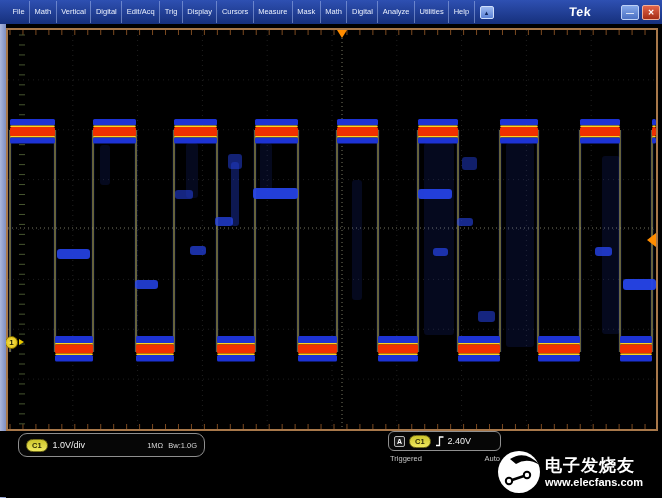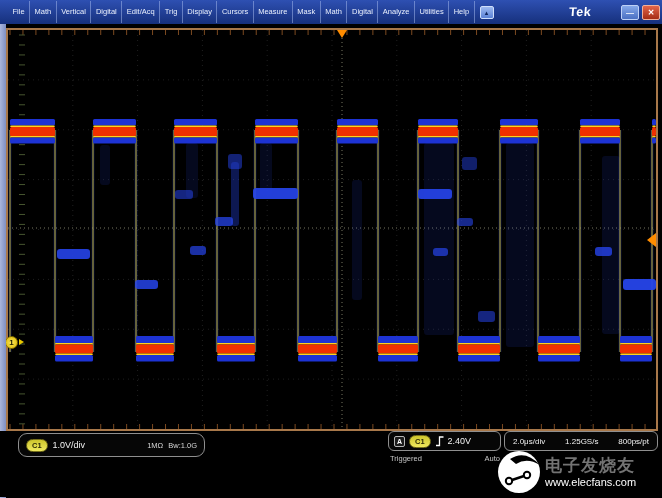--- a/index.html
+++ b/index.html
@@ -46,22 +46,22 @@
   .ro-sub{color:#d8d8d8;font-size:7.5px;white-space:nowrap;text-align:center;}
   .ro-spacer{flex:1;}
   .a-badge{width:11px;height:11px;border:1px solid #b5b5b5;border-radius:2px;background:#1c1c1c;
     color:#fff;font-size:7px;font-weight:bold;text-align:center;line-height:10px;}
   .sub-row{position:absolute;display:flex;justify-content:space-between;color:#c6c6c6;font-size:7.5px;}
   .trig-sub{left:390px;top:23px;width:110px;gap:6px;}
 
   
   .watermark{position:absolute;left:497px;top:15px;width:163px;height:52px;display:flex;align-items:center;z-index:10;}
   .wm-text{margin-left:4px;display:flex;flex-direction:column;}
-  .wm-cn{color:#737373;font-size:17px;font-weight:bold;letter-spacing:1px;text-shadow:1px 1px 2px #000;line-height:20px;}
-  .wm-url{color:#fff;font-size:11px;font-weight:normal;text-shadow:1px 1px 2px #000;line-height:13px;}
+  .wm-cn{color:#ffffff;font-size:17px;font-weight:bold;letter-spacing:1px;text-shadow:1px 1px 2px #000;line-height:20px;}
+  .wm-url{color:#fff;font-size:11px;font-weight:bold;text-shadow:1px 1px 2px #000;line-height:13px;}
 </style>
 </head>
 <body>
 
 <div class="window">
 
   <div class="menubar">
     <div style="display:flex;">
         <span class="menu-item">File</span>
         <span class="menu-item">Math</span>
@@ -421,25 +421,20 @@
       <svg width="9" height="12" viewBox="0 0 9 12">
         <path d="M1 10.5 H4.5 V2 H8.5" stroke="#ffffff" stroke-width="1.3" fill="none"></path>
       </svg>
       <span class="ro-main">2.40V</span>
     </div>
     <div class="sub-row trig-sub">
       <span>Triggered</span>
       <span>Auto</span>
     </div>
 
-    <div class="ro-box horiz-box">
-      <span class="ro-main" style="font-size:8px">2.0μs/div</span>
-      <span class="ro-main" style="font-size:8px">1.25GS/s</span>
-      <span class="ro-main" style="font-size:8px">800ps/pt</span>
-    </div>
 
     <div class="watermark">
       <svg width="44" height="44" viewBox="0 0 44 44">
         <circle cx="22" cy="22" r="21" fill="#ffffff"></circle>
         <path d="M13 9 Q28 -1 43 15 Q30 7 19 14 Z" fill="#000000"></path>
         <line x1="12" y1="31" x2="30" y2="25" stroke="#000000" stroke-width="2.4"></line>
         <circle cx="12" cy="31" r="3.2" fill="#ffffff" stroke="#000000" stroke-width="2"></circle>
         <circle cx="30" cy="25" r="3.2" fill="#ffffff" stroke="#000000" stroke-width="2"></circle>
       </svg>
       <div class="wm-text">

